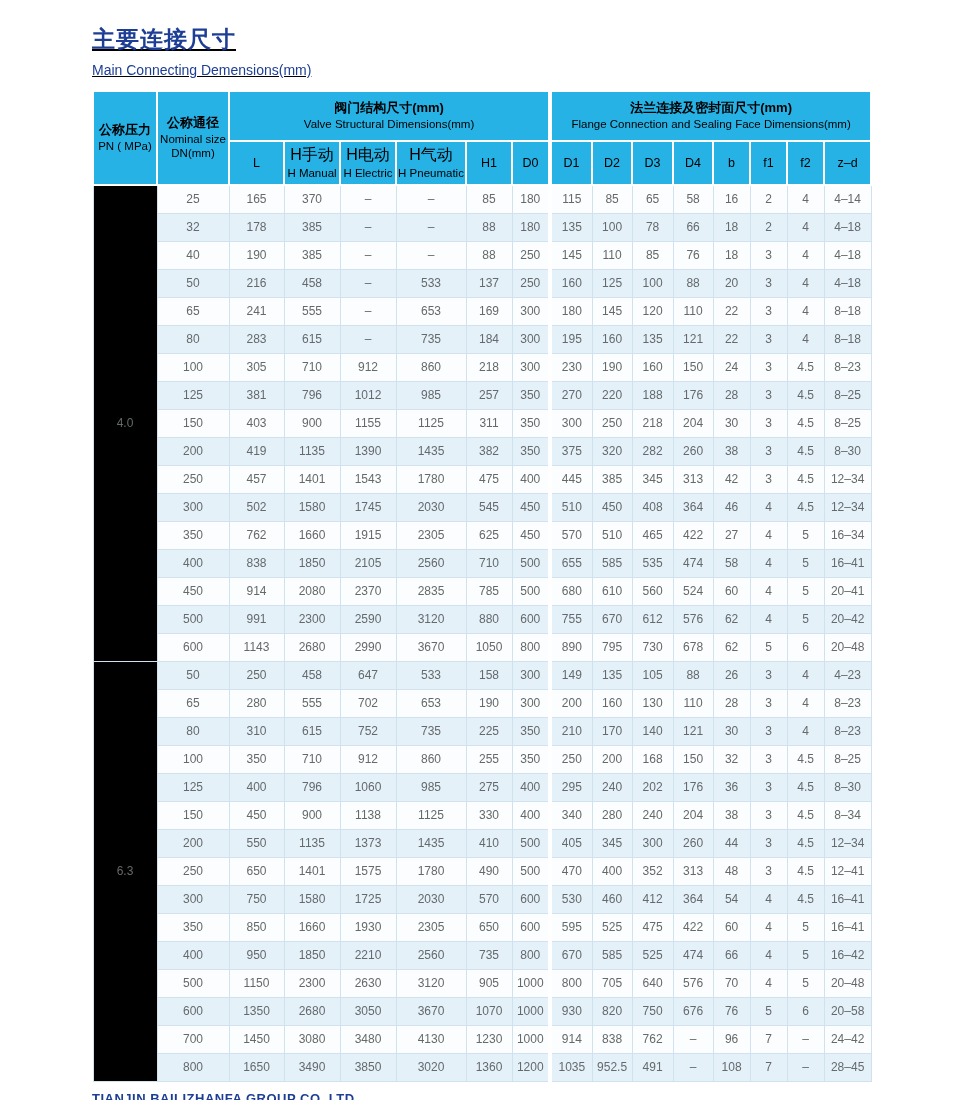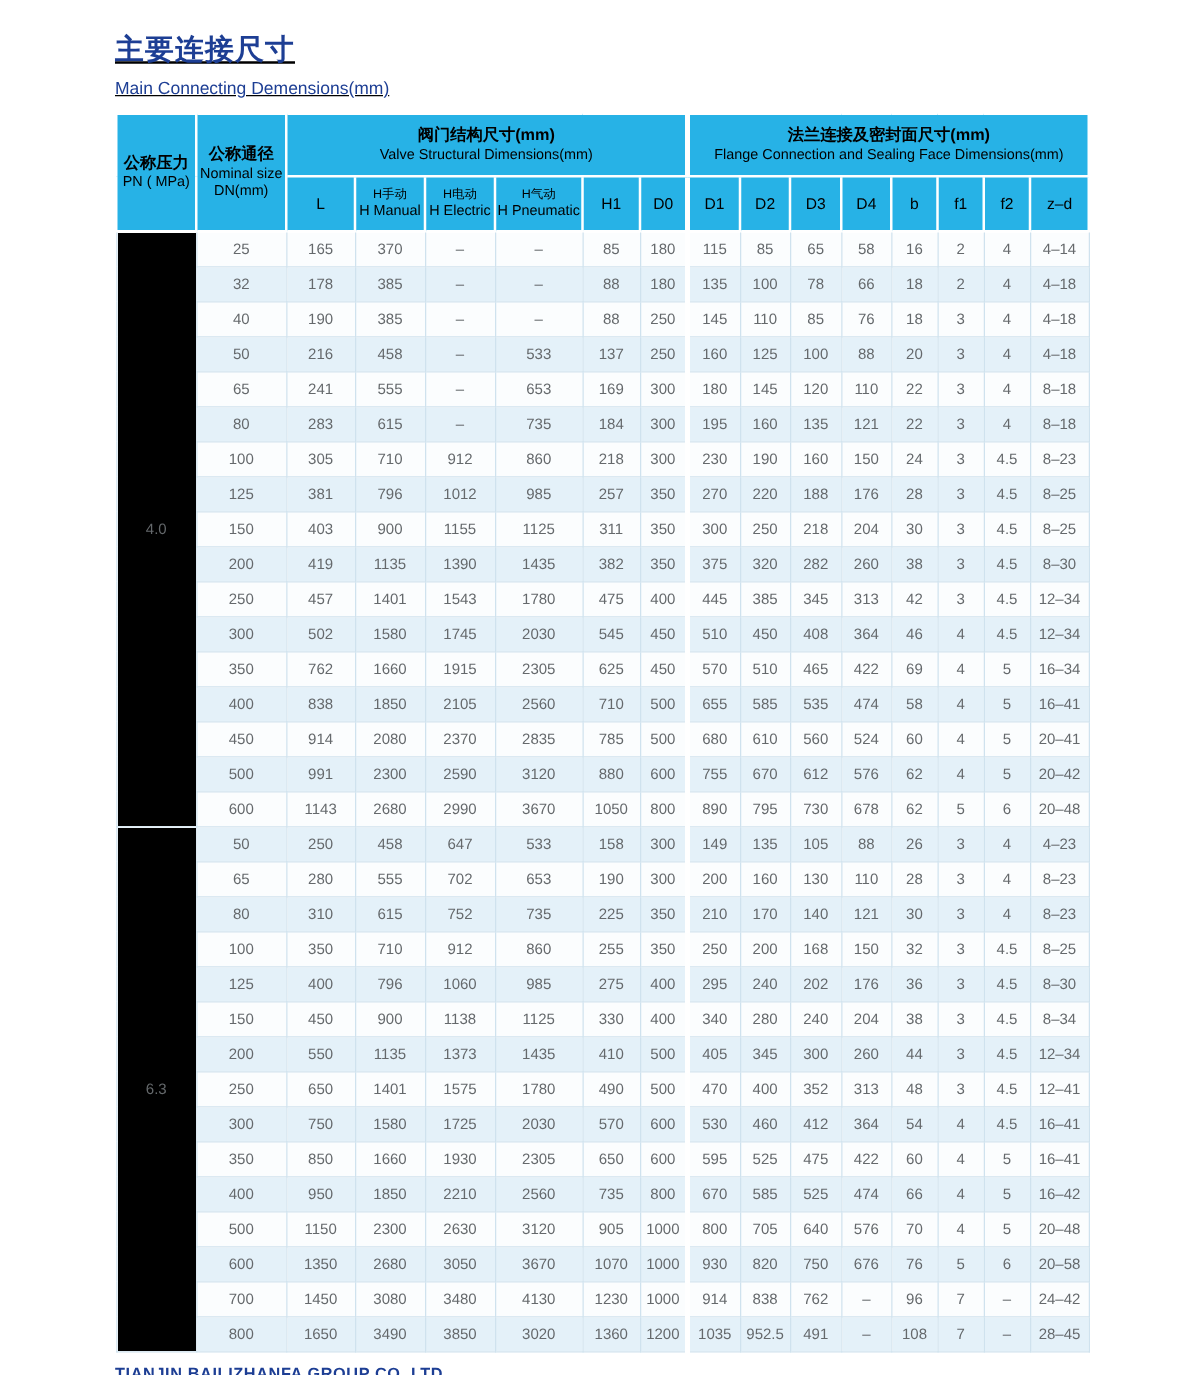--- a/index.html
+++ b/index.html
@@ -27,21 +27,21 @@
     border:2px solid #ffffff;
     font-weight:normal;
     padding:0;
     text-align:center;
     vertical-align:middle;
   }
   thead tr.group-row th { height:50px; }
   thead tr.sub-row th { height:44px; }
   .hzh { font-size:13px; font-weight:bold; line-height:1.3; }
   .hen { font-size:11.5px; line-height:1.3; }
-  .subzh { font-size:10px; line-height:1.3; }
+  .subzh { font-size:16px; line-height:1.3; }
   .suben { font-size:11.5px; line-height:1.3; }
   .sub-single { font-size:12.5px; }
 
   tbody td {
     border:1px solid #cfe2ee;
     height:28px;
     text-align:center;
     vertical-align:middle;
     font-size:12px;
     color:#65696c;
@@ -367,21 +367,21 @@
         <td>762</td>
         <td>1660</td>
         <td>1915</td>
         <td>2305</td>
         <td>625</td>
         <td class="group-sep">450</td>
         <td>570</td>
         <td>510</td>
         <td>465</td>
         <td>422</td>
-        <td>69</td>
+        <td>27</td>
         <td>4</td>
         <td>5</td>
         <td>16–34</td>
       </tr>
       <tr class="stripe-blue">
         <td>400</td>
         <td>838</td>
         <td>1850</td>
         <td>2105</td>
         <td>2560</td>

